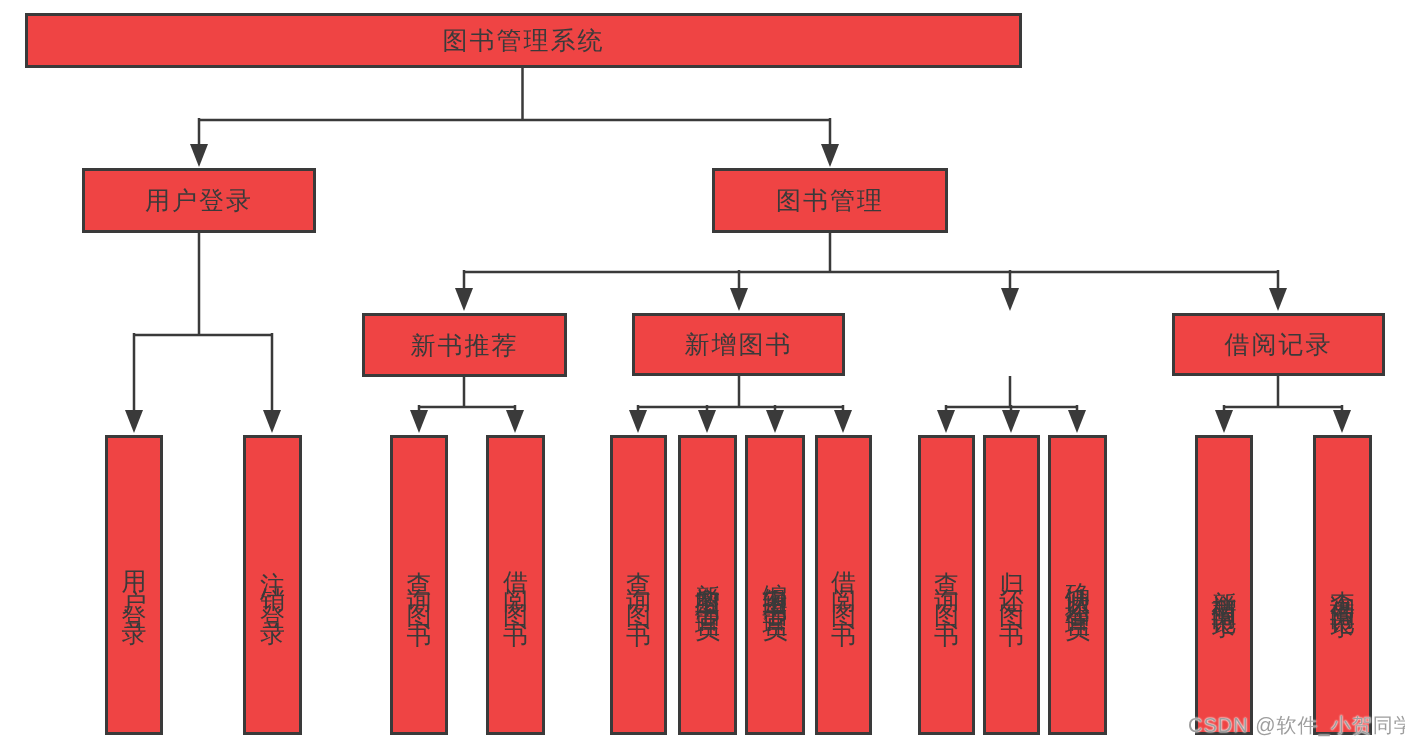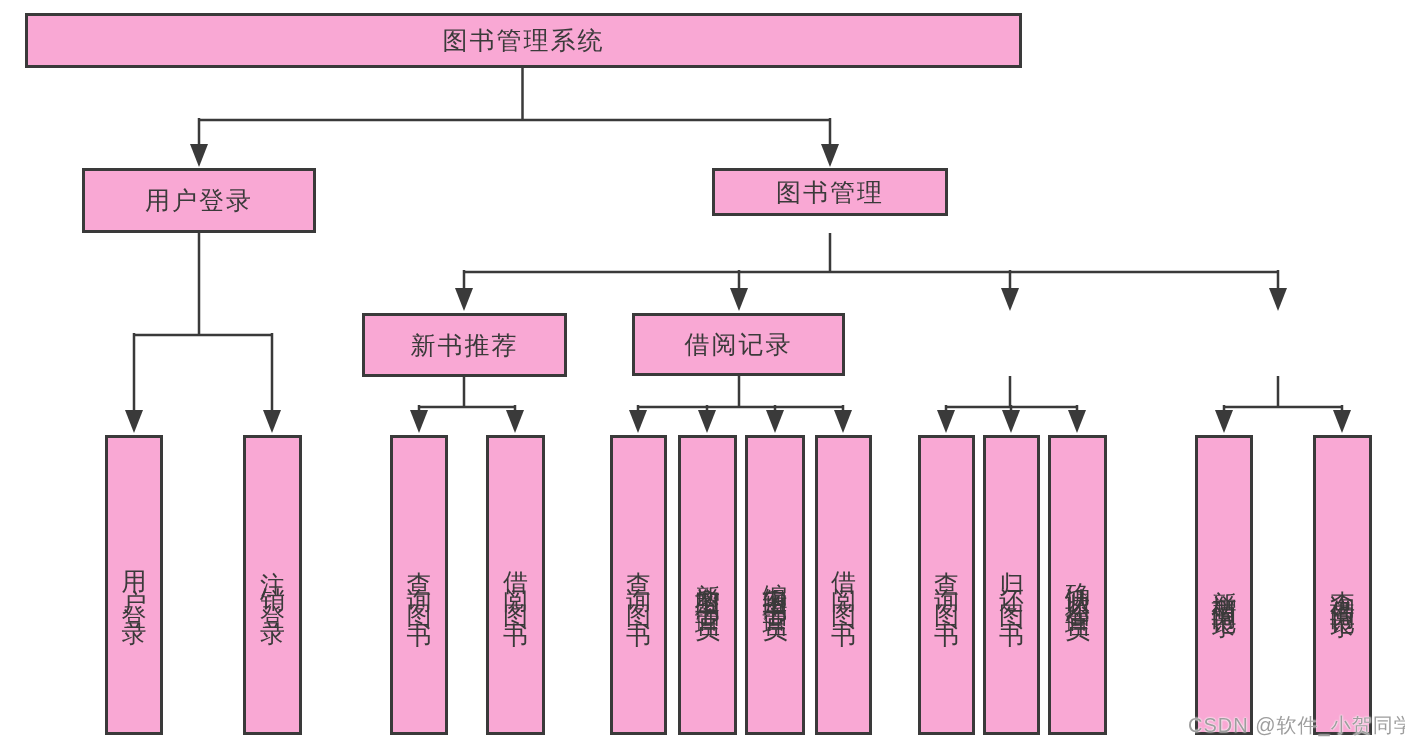--- a/index.html
+++ b/index.html
@@ -14,21 +14,21 @@
   .wires {
     position: absolute;
     left: 0; top: 0;
     width: 1405px; height: 747px;
     pointer-events: none;
   }
   .node {
     position: absolute;
     box-sizing: border-box;
     border: 3px solid #3a3a3a;
-    background: #f9a8d4;
+    background: #ef4444;
     display: flex;
     align-items: center;
     justify-content: center;
     color: #3a3a3a;
   }
   .hbox .lbl {
     font-size: 25px;
     letter-spacing: 2px;
     white-space: nowrap;
   }
@@ -101,28 +101,31 @@
     </g>
   </svg>
 
   <div class="node hbox" style="left:25px;top:13px;width:997px;height:55px">
     <span class="lbl">图书管理系统</span>
   </div>
 
   <div class="node hbox" style="left:82px;top:168px;width:234px;height:65px">
     <span class="lbl">用户登录</span>
   </div>
-  <div class="node hbox" style="left:712px;top:168px;width:236px;height:48px">
+  <div class="node hbox" style="left:712px;top:168px;width:236px;height:65px">
     <span class="lbl">图书管理</span>
   </div>
 
   <div class="node hbox" style="left:362px;top:313px;width:205px;height:64px">
     <span class="lbl">新书推荐</span>
   </div>
   <div class="node hbox" style="left:632px;top:313px;width:213px;height:63px">
+    <span class="lbl">新增图书</span>
+  </div>
+  <div class="node hbox" style="left:1172px;top:313px;width:213px;height:63px">
     <span class="lbl">借阅记录</span>
   </div>
 
   <div class="node vbox ls-s" style="left:105px;top:435px;width:58px;height:300px">
     <span class="lbl">用户登录</span>
   </div>
   <div class="node vbox ls-s" style="left:243px;top:435px;width:59px;height:300px">
     <span class="lbl">注销登录</span>
   </div>
 

